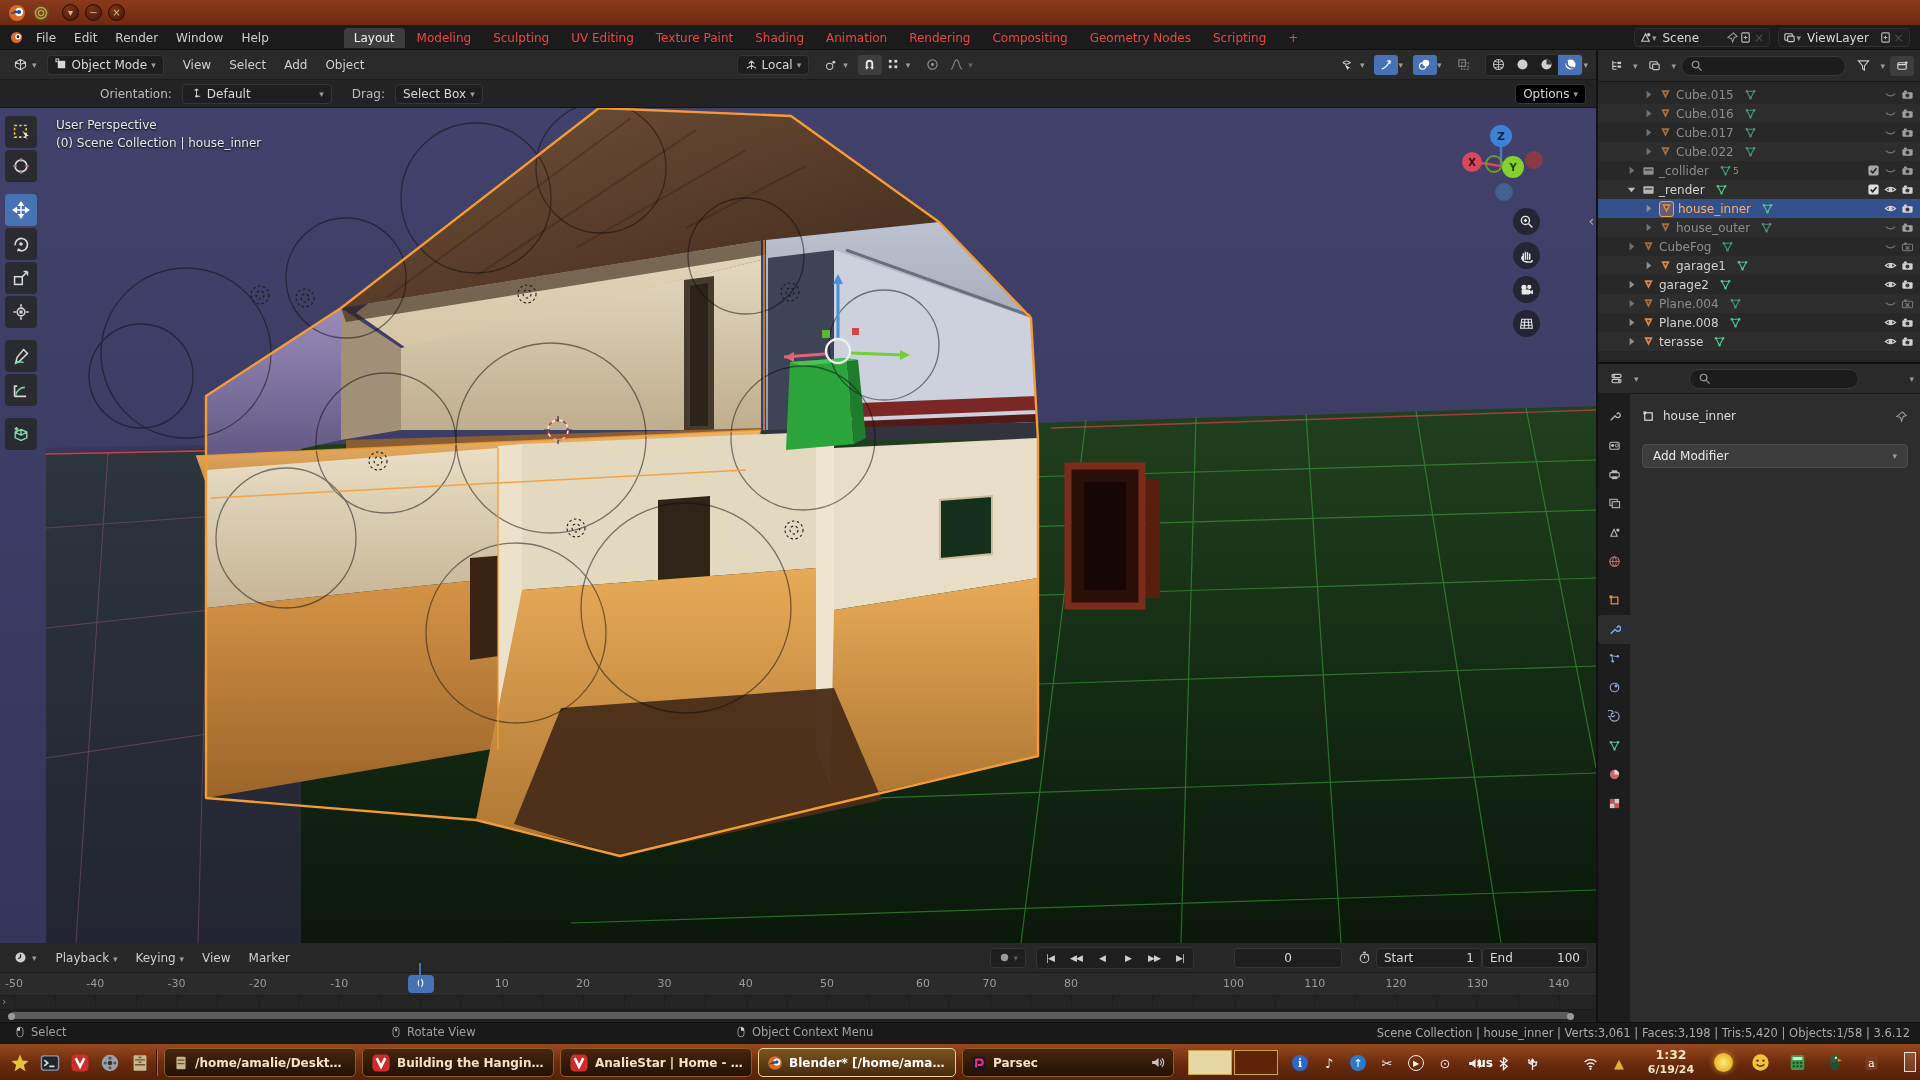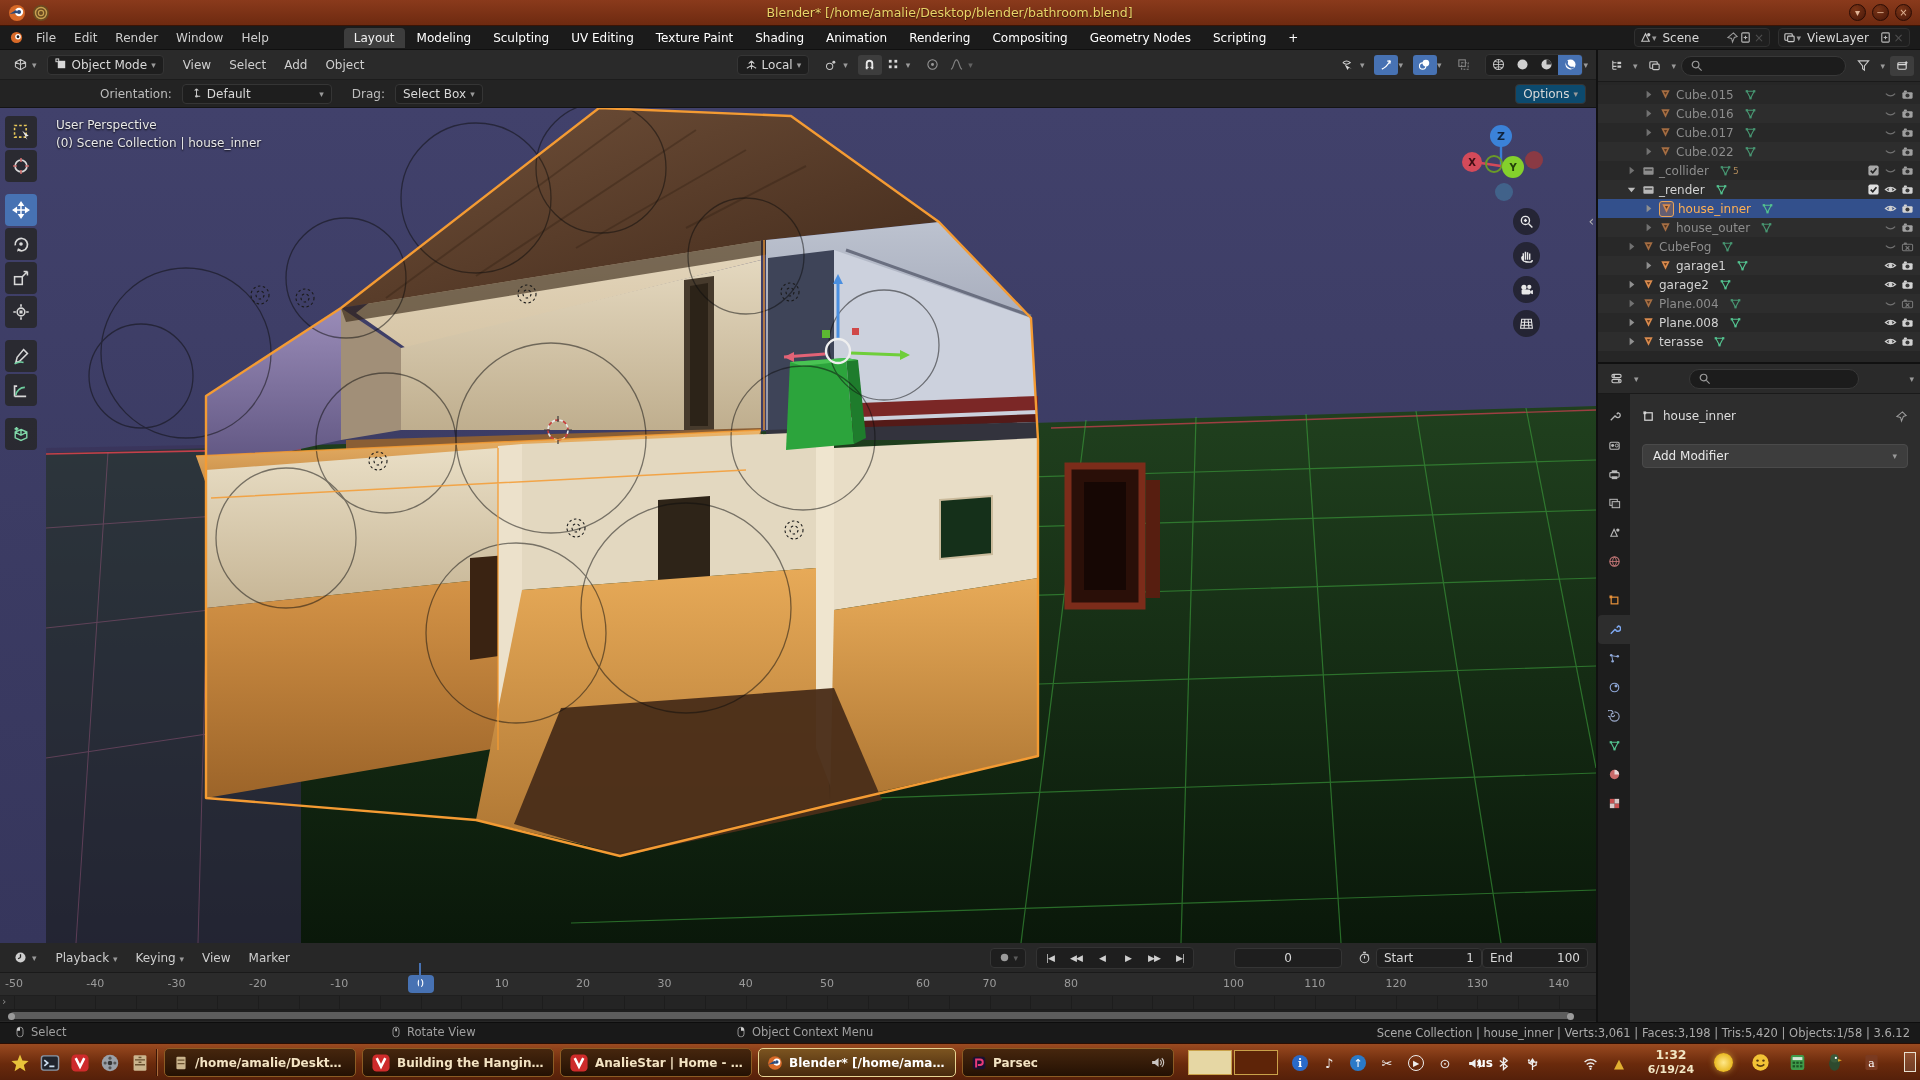--- a/index.html
+++ b/index.html
@@ -14,21 +14,21 @@
   #titlebar .ticon { width:18px; height:18px; margin-right:6px; }
   #tb-title { flex:1; text-align:center; color:#e9d468; font-size:12.5px; text-shadow:0 1px 1px #00000088;}
   .winbtn { width:17px; height:17px; border-radius:50%; margin-left:6px;
     background:radial-gradient(circle at 35% 30%, #7a3416, #49180a); border:1px solid #2a0c04;
     color:#e0b496; font-size:10px; line-height:15px; text-align:center; }
 
   
   #topbar { position:absolute; top:26px; left:0; width:1920px; height:24px; background:#1b1b1b;
     display:flex; align-items:center; padding:0 6px; border-bottom:1px solid #101010;}
   .menu-item { padding:2px 9px; color:#cfcfcf; border-radius:3px; }
-  .wtab { padding:3px 10px; color:#ffffff; border-radius:4px 4px 0 0; margin:0 1px; white-space:nowrap;}
+  .wtab { padding:3px 10px; color:#ef4444; border-radius:4px 4px 0 0; margin:0 1px; white-space:nowrap;}
   .wtab.active { background:#3d3d3d; color:#f0f0f0;margin-left:40px; }
   .idw { display:flex; align-items:center; background:#1f1f1f; border:1px solid #303030; border-radius:4px;
     height:19px; padding:0 4px; margin-left:8px; }
   .idw .lbl { padding:16px 6px; color:#d8d8d8; }
   .mini { width:13px; height:13px; display:inline-block; vertical-align:-2px;}
   .dimi { opacity:.45; }
 
   
   #vp-header { position:absolute; top:50px; left:0; width:1596px; height:30px; background:#2a2a2a;
     display:flex; align-items:center; padding:0 8px; border-bottom:1px solid #1c1c1c;}
@@ -144,21 +144,20 @@
           <circle cx="11" cy="8" r="4.2" fill="#fff"></circle>
           <circle cx="11" cy="8" r="2.1" fill="#2b4a7a"></circle>
           <path d="M1.5,10 L8,6 l2,3 z" fill="#2b4a7a"></path>
         </svg></span>
     <span class="ticon">
       <svg viewBox="0 0 18 18">
           <circle cx="9" cy="9" r="8" fill="#6a4a20"></circle>
           <circle cx="9" cy="9" r="5.5" fill="none" stroke="#c8a050" stroke-width="1.4"></circle>
           <circle cx="9" cy="9" r="2.6" fill="none" stroke="#c8a050" stroke-width="1.2"></circle>
         </svg></span>
-    <span id="tb-title">Blender* [/home/amalie/Desktop/blender/bathroom.blend]</span>
     <span class="winbtn">▾</span>
     <span class="winbtn">−</span>
     <span class="winbtn">×</span>
   </div>
 
   <div id="topbar">
     <span class="mini" style="margin:0 4px;">
       <svg viewBox="0 0 14 14">
           <circle cx="7" cy="7" r="6" fill="#d86a28"></circle>
           <circle cx="8.6" cy="6.2" r="3" fill="#fff"></circle>
@@ -363,21 +362,21 @@
     </span>
     <span class="hgap"></span>
       <span class="hgap"></span>
     <span style="color:#bdbdbd;">Drag:</span>
     <span class="hgap"></span>
     <span class="pill">
       <span>Select Box</span>
       <span class="chev">▾</span>
     </span>
     <span class="flexsp"></span>
-    <span class="pill" style="background:#0c4a6e;">
+    <span class="pill" style="background:#000000;">
       <span>Options</span>
       <span class="chev">▾</span>
     </span>
   </div>
 
   <div id="viewport">
     <svg id="vp-art" viewBox="0 0 1596 835" preserveAspectRatio="none">
       <defs>
         <linearGradient id="gSky" x1="0" y1="0" x2="0" y2="1">
             <stop offset="0" stop-color="#41416b"></stop>

